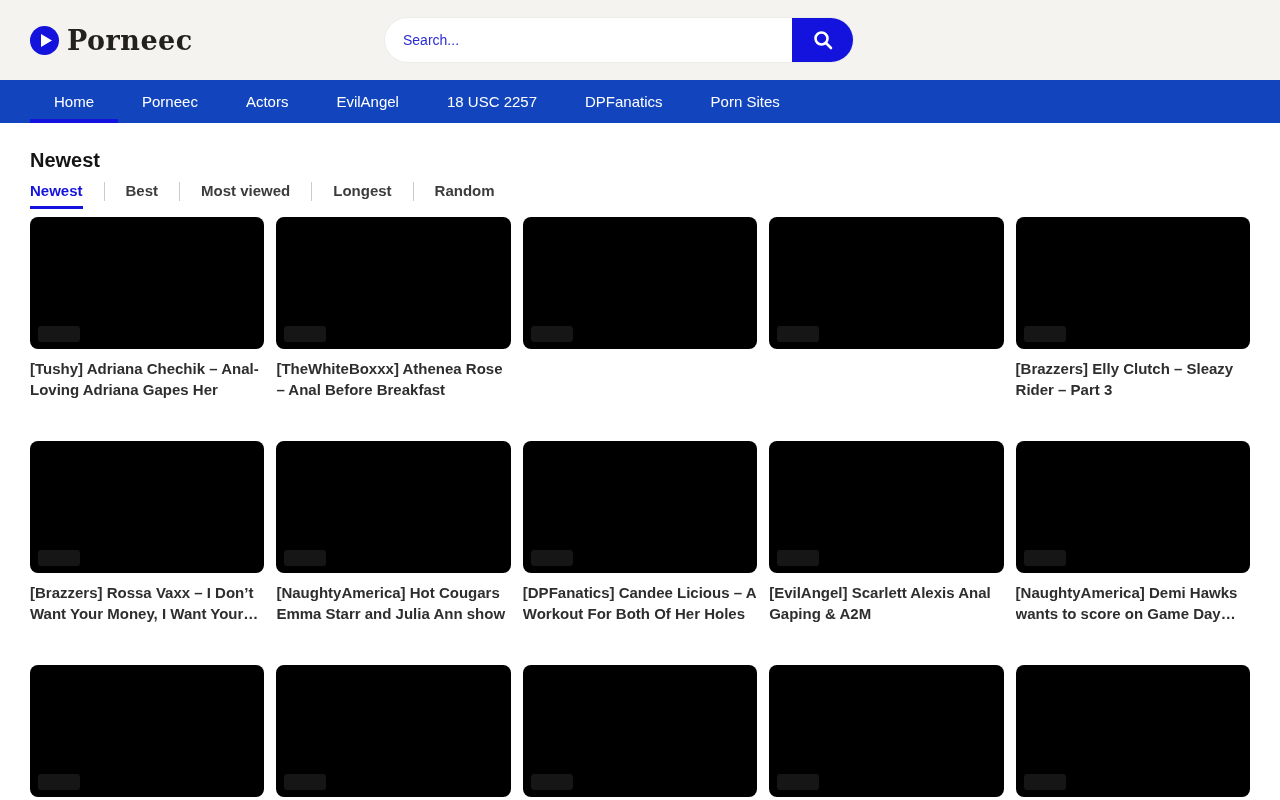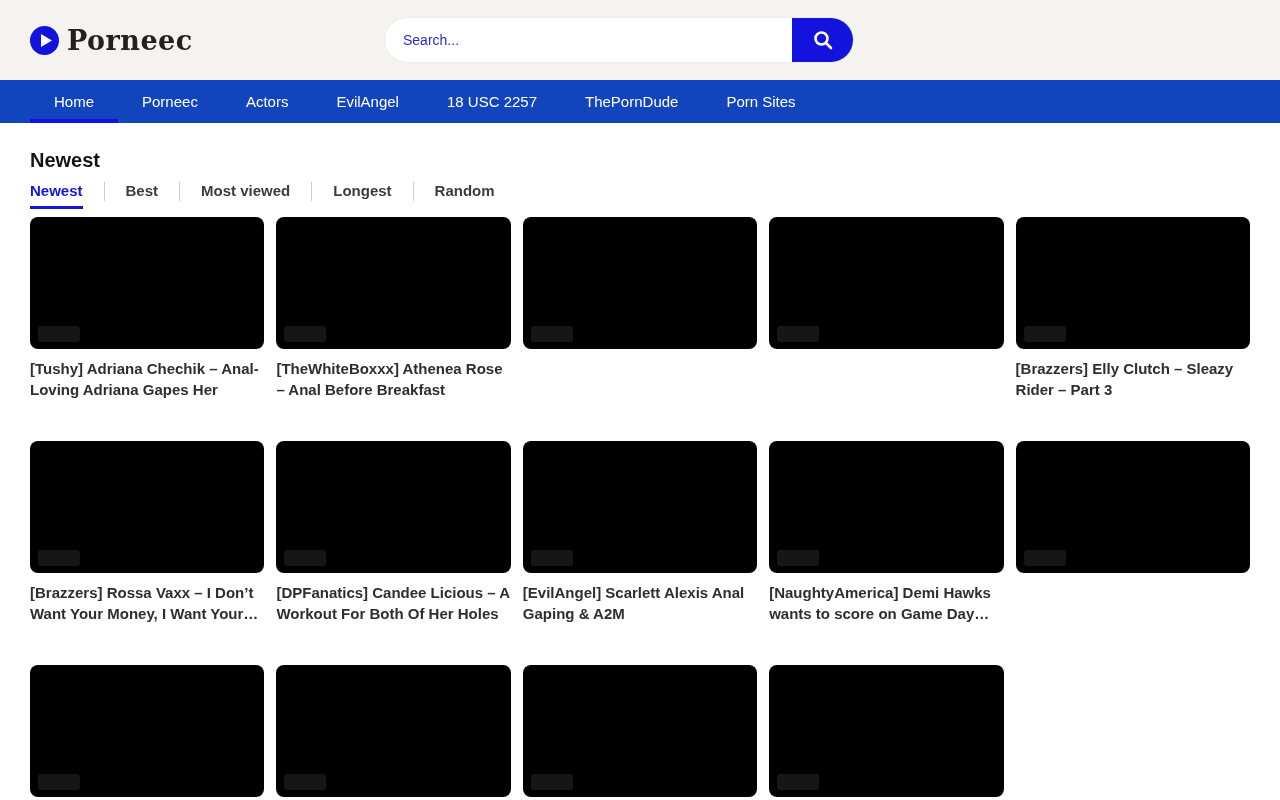--- a/index.html
+++ b/index.html
@@ -173,21 +173,21 @@
     <li>
         <span>Actors</span>
       </li>
     <li>
         <span>EvilAngel</span>
       </li>
     <li>
         <span>18 USC 2257</span>
       </li>
     <li>
-        <span>ThePornDude</span>
+        <span>DPFanatics</span>
       </li>
     <li>
         <span>Porn Sites</span>
       </li>
   </ul>
 </nav>
 
 <main class="content">
   <h2 class="page-title">Newest</h2>
 
@@ -237,20 +237,26 @@
     <div class="card">
       <div class="thumb">
           <div class="duration-badge"></div>
         </div>
       <div class="video-title">[Brazzers] Rossa Vaxx – I Don’t Want Your Money, I Want Your Dick</div>
     </div>
     <div class="card">
       <div class="thumb">
           <div class="duration-badge"></div>
         </div>
+      <div class="video-title">[NaughtyAmerica] Hot Cougars Emma Starr and Julia Ann show</div>
+    </div>
+    <div class="card">
+      <div class="thumb">
+          <div class="duration-badge"></div>
+        </div>
       <div class="video-title">[DPFanatics] Candee Licious – A Workout For Both Of Her Holes</div>
     </div>
     <div class="card">
       <div class="thumb">
           <div class="duration-badge"></div>
         </div>
       <div class="video-title">[EvilAngel] Scarlett Alexis Anal Gaping &amp; A2M</div>
     </div>
     <div class="card">
       <div class="thumb">

